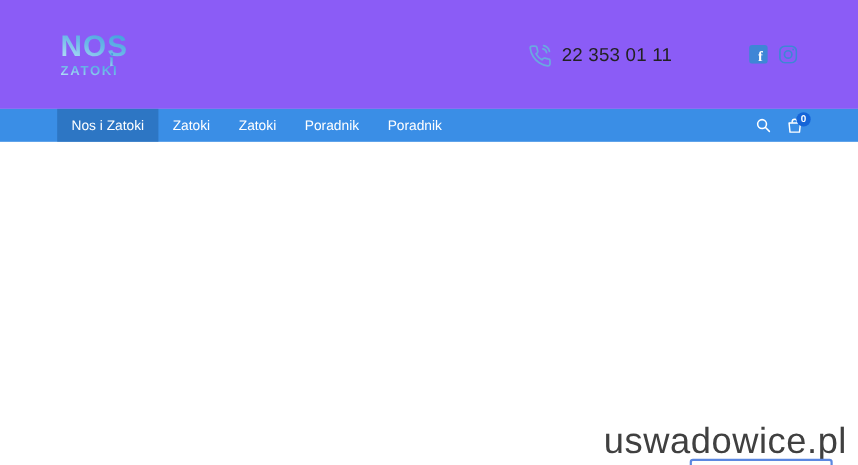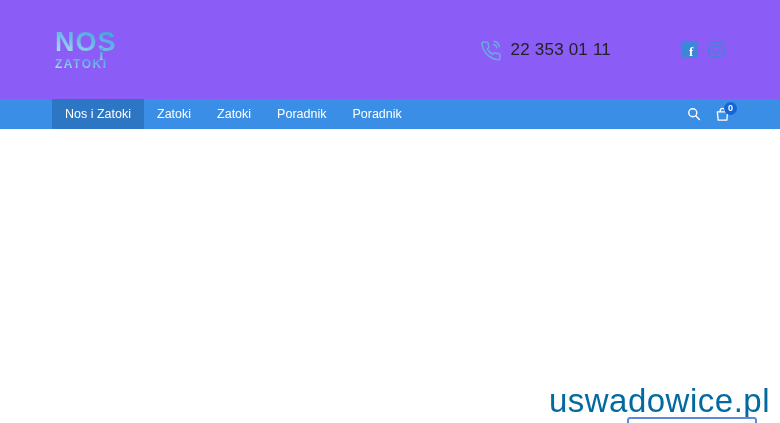--- a/index.html
+++ b/index.html
@@ -109,21 +109,21 @@
   .main-content {
     position: relative;
     height: 294px;
     background: #ffffff;
   }
   .watermark {
     position: absolute;
     right: 10px;
     bottom: 3px;
     font-size: 33px;
-    color: #0369a1;
+    color: #404040;
     letter-spacing: .5px;
     user-select: none;
   }
   .cookie-btn-cut {
     position: absolute;
     left: 627px;
     bottom: -16px;
     width: 130px;
     height: 22px;
     background: #fdfdfd;

